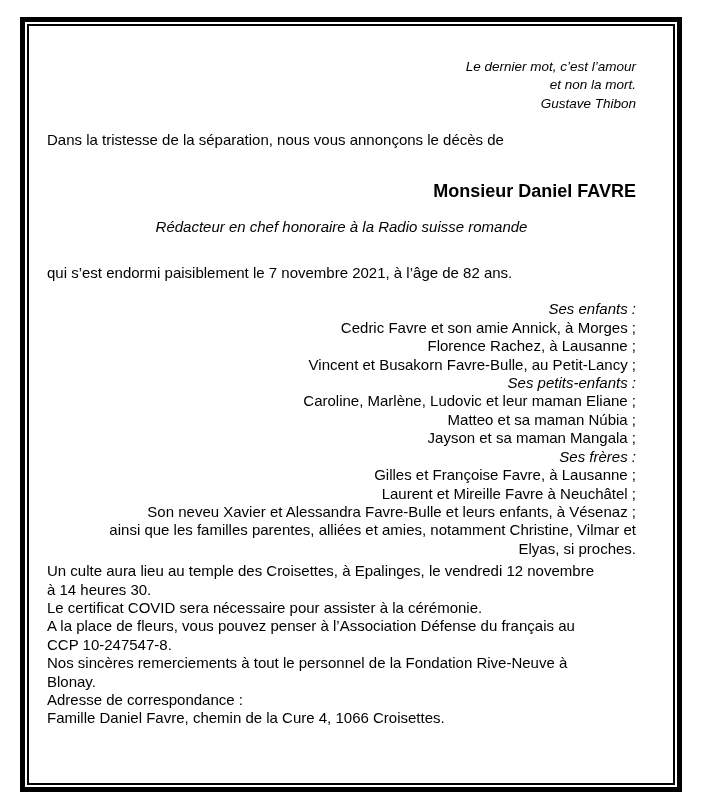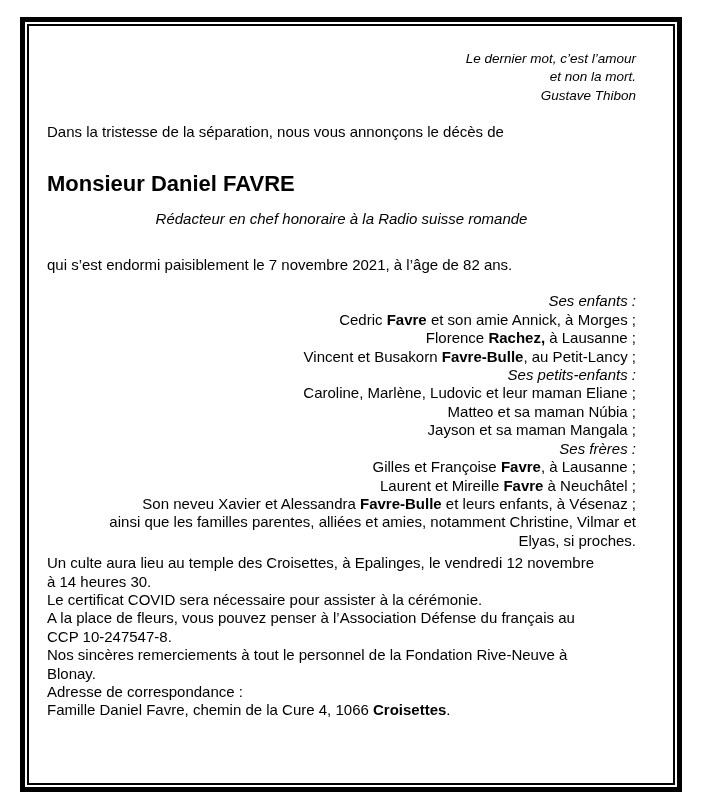--- a/index.html
+++ b/index.html
@@ -17,56 +17,56 @@
     width: 662px; height: 775px;
     border: 5px solid #000;
     padding: 2px;
     background: #fff;
   }
   .frame-inner {
     width: 100%; height: 100%;
     border: 2px solid #000;
   }
   .content {
-    padding: 24px 37px 0 18px;
+    padding: 32px 37px 0 18px;
     font-size: 15px;
   }
   .line {
     line-height: 18.4px;
     white-space: nowrap;
   }
   .quote {
     text-align: right;
     font-style: italic;
     font-size: 13.5px;
   }
   .intro  { margin-top: 18px; }
   .name   {
     margin-top: 28px;
-    text-align: left;
+    text-align: right;
     font-weight: bold;
-    font-size: 22px;
+    font-size: 18px;
     line-height: 27px;
     white-space: nowrap;
   }
   .role   {
     margin-top: 13px;
     text-align: center;
     font-style: italic;
     line-height: 18.4px;
     white-space: nowrap;
   }
   .death  { margin-top: 28px; }
   .family { margin-top: 18px; text-align: right; }
   .info   { margin-top: 4px; }
 
   .family .line.label  { font-style: italic; }
   .family .line.indent { padding-left: 7px; }
 
-  b { font-weight: bold; }
+  b { font-weight: normal; }
 </style>
 </head>
 <body>
 
 <div class="frame">
   <div class="frame-inner">
     <div class="content">
 
       <div class="quote">
           <div class="line"><span>Le dernier mot, c’est l’amour</span></div>

